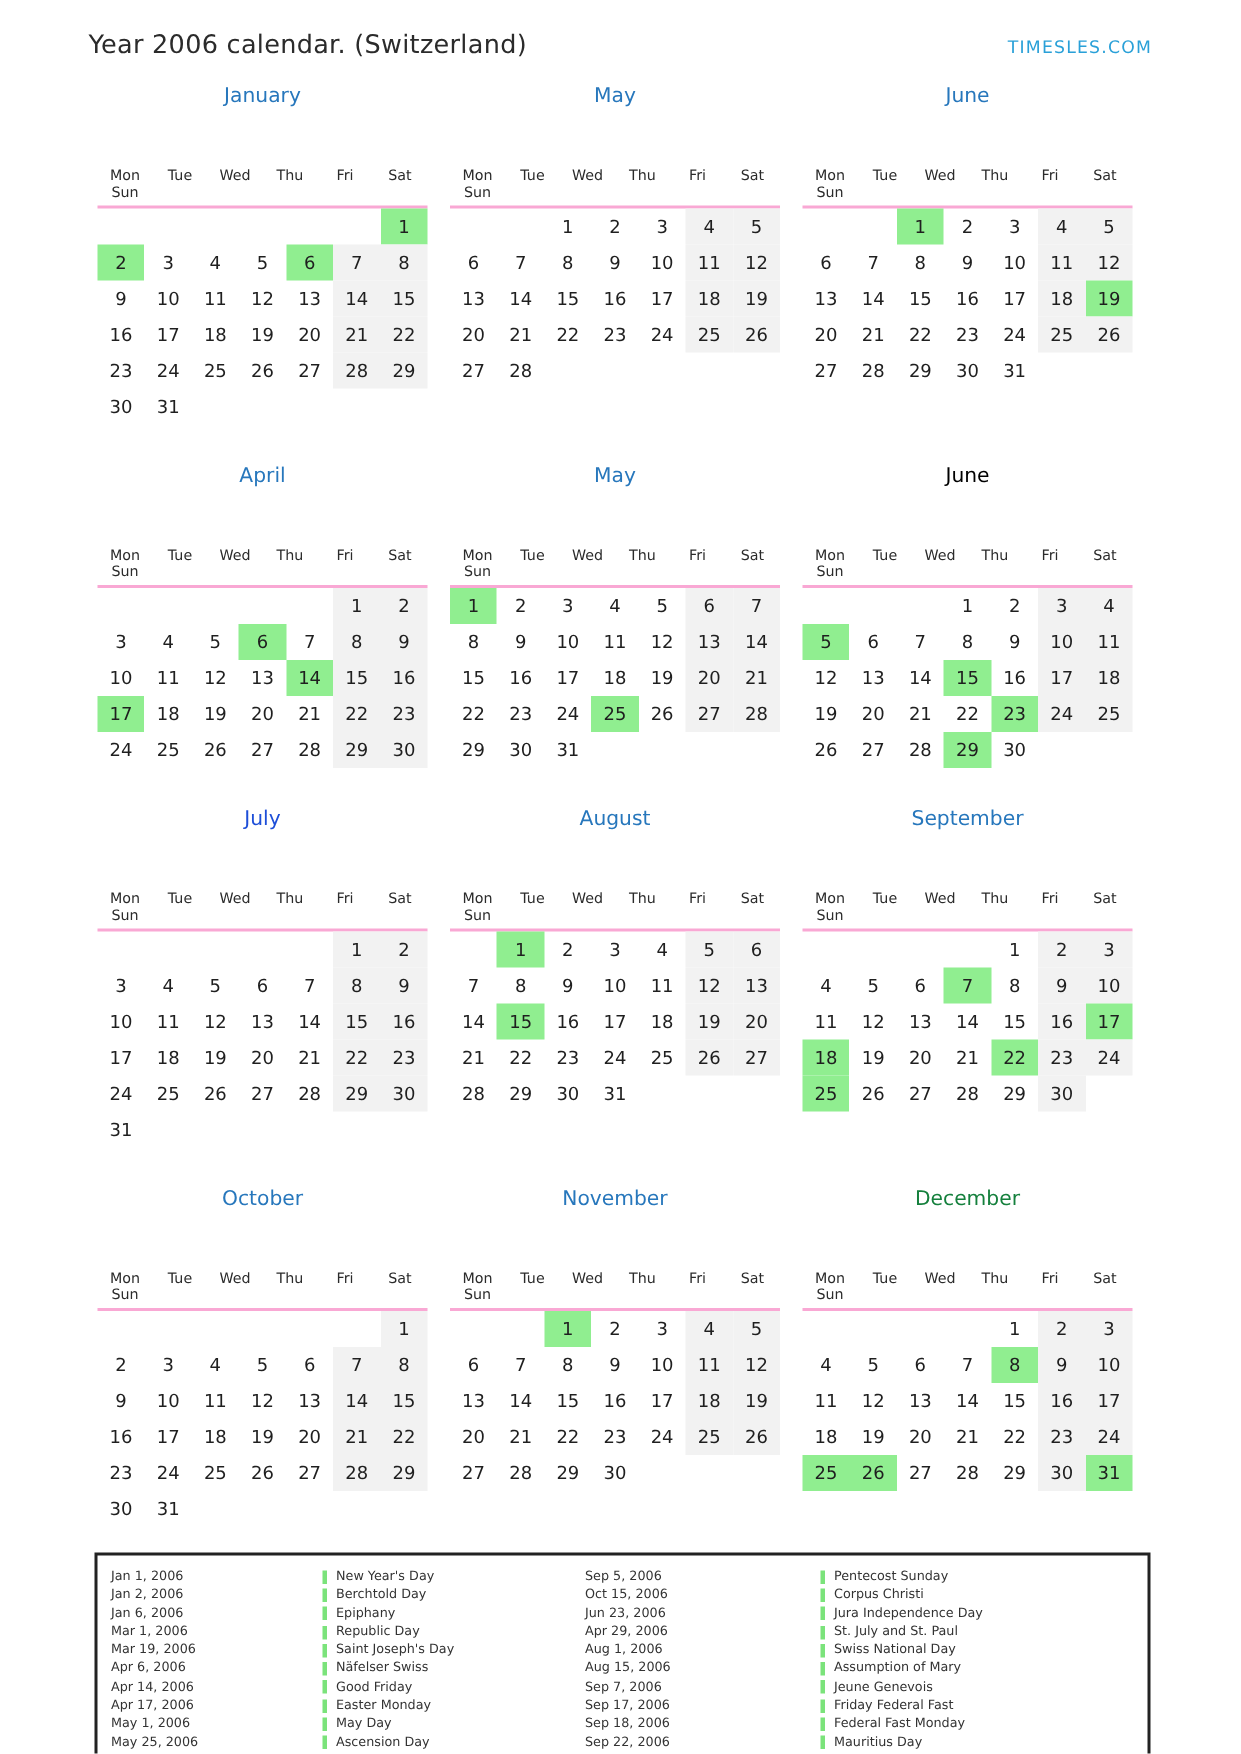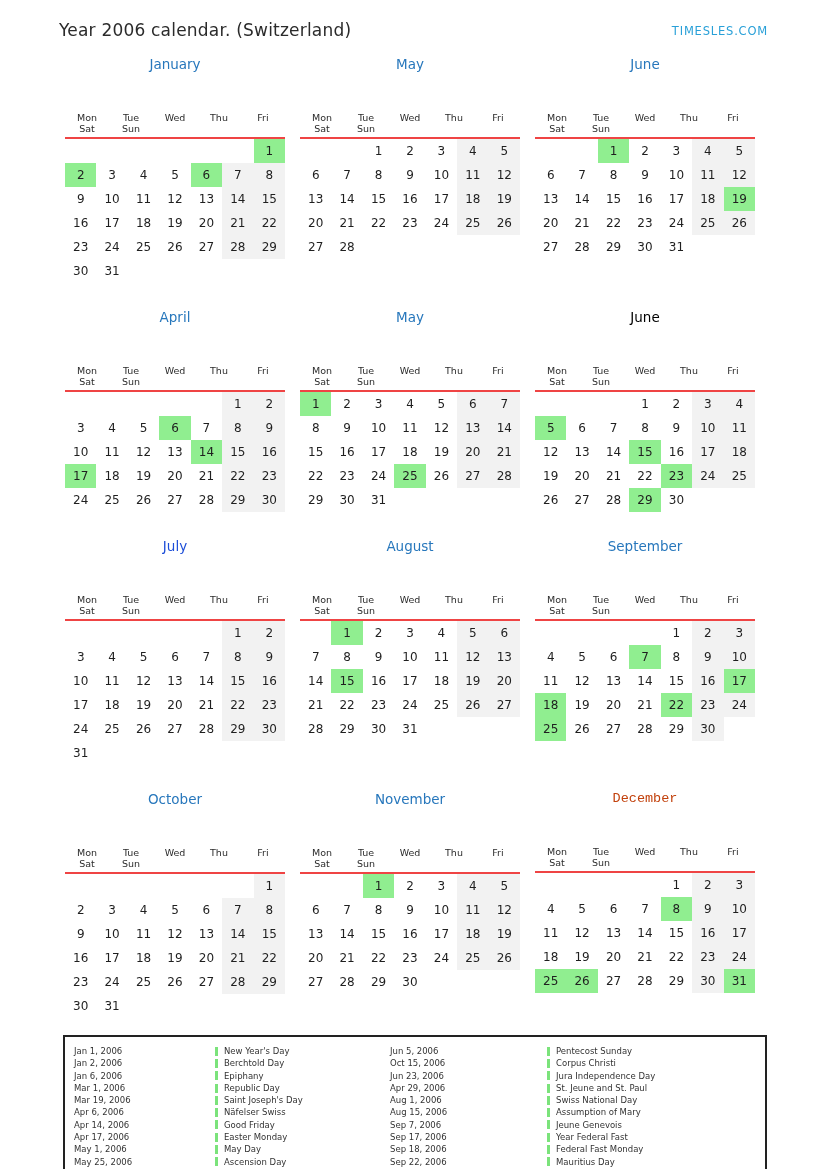--- a/index.html
+++ b/index.html
@@ -3,21 +3,21 @@
 <meta charset="utf-8">
 <style>
   html,body{margin:0;padding:0;background:#fff;}
   body{width:827px;height:1169px;font-family:"DejaVu Sans","Liberation Sans",sans-serif;overflow:hidden;}
   .header{display:flex;justify-content:space-between;align-items:flex-start;padding:20px 59px 0 59px;height:50px;box-sizing:border-box;text-align:right;}
   .page-title{font-size:17px;font-weight:normal;color:#2b2b2b;margin:0;letter-spacing:0.2px;}
   .brand{font-size:11.5px;color:#29a0d8;text-decoration:none;letter-spacing:0.8px;margin-top:4px;}
   .months{display:grid;grid-template-columns:repeat(3,220px);column-gap:15px;row-gap:26px;align-items:start;margin:6px 0 0 65px;}
   .month{width:220px;}
   .month-title{text-align:center;font-size:13.5px;color:#2777bc;margin:0 0 9px 0;}
-  .weekdays{display:grid;grid-template-columns:repeat(5,1fr);border-bottom:2px solid #ef4444;padding-bottom:3px;margin-top:40px;}
+  .weekdays{display:grid;grid-template-columns:repeat(6,1fr);border-bottom:2px solid #f9a8d4;padding-bottom:3px;margin-top:40px;}
   .wd{text-align:center;font-size:9.5px;color:#2b2b2b;}
   .days{display:grid;grid-template-columns:repeat(7,1fr);}
   .day{height:24px;display:flex;align-items:center;justify-content:center;font-size:12px;color:#1f1f1f;}
   .day.weekend{background:#f2f2f2;}
   .day.holiday{background:#90ee90;}
   .legend{box-sizing:border-box;margin:17px 0 0 63px;width:704px;border:2px solid #222;padding:8px 6px 7px 9px;display:grid;grid-template-columns:141px 175px 157px 1fr;background:#fff;}
   .lg-date{font-size:8.5px;line-height:12.3px;color:#333;}
   .lg-name{font-size:8.5px;line-height:12.3px;color:#333;display:flex;align-items:center;gap:6px;}
   .lg-name .bar{display:inline-block;width:3px;height:9px;background:#7be37b;flex:0 0 3px;}
   .footer-bar{margin:104px 0 0 57px;width:714px;height:14px;}
@@ -585,21 +585,21 @@
         <div class="day">27</div>
         <div class="day">28</div>
         <div class="day">29</div>
         <div class="day">30</div>
         <div class="day"></div>
         <div class="day"></div>
         <div class="day"></div>
       </div>
     </div>
     <div class="month">
-      <div class="month-title" style="color: #c2410c; font-family: Liberation Mono, monospace;">December</div>
+      <div class="month-title" style="color: #15803d;">December</div>
       <div class="weekdays">
         <div class="wd">Mon</div>
         <div class="wd">Tue</div>
         <div class="wd">Wed</div>
         <div class="wd">Thu</div>
         <div class="wd">Fri</div>
         <div class="wd">Sat</div>
         <div class="wd">Sun</div>
       </div>
       <div class="days">
@@ -641,21 +641,21 @@
       </div>
     </div>
   </div>
 
 <div class="legend" id="legend">
     <div class="lg-date">Jan 1, 2006</div>
     <div class="lg-name">
       <div class="bar" style="background: rgb(123, 227, 123);"></div>
       <span>New Year's Day</span>
     </div>
-    <div class="lg-date">Jun 5, 2006</div>
+    <div class="lg-date">Sep 5, 2006</div>
     <div class="lg-name">
       <div class="bar" style="background: rgb(123, 227, 123);"></div>
       <span>Pentecost Sunday</span>
     </div>
     <div class="lg-date">Jan 2, 2006</div>
     <div class="lg-name">
       <div class="bar" style="background: rgb(123, 227, 123);"></div>
       <span>Berchtold Day</span>
     </div>
     <div class="lg-date">Oct 15, 2006</div>
@@ -674,21 +674,21 @@
       <span>Jura Independence Day</span>
     </div>
     <div class="lg-date">Mar 1, 2006</div>
     <div class="lg-name">
       <div class="bar" style="background: rgb(123, 227, 123);"></div>
       <span>Republic Day</span>
     </div>
     <div class="lg-date">Apr 29, 2006</div>
     <div class="lg-name">
       <div class="bar" style="background: rgb(123, 227, 123);"></div>
-      <span>St. Jeune and St. Paul</span>
+      <span>St. July and St. Paul</span>
     </div>
     <div class="lg-date">Mar 19, 2006</div>
     <div class="lg-name">
       <div class="bar" style="background: rgb(123, 227, 123);"></div>
       <span>Saint Joseph's Day</span>
     </div>
     <div class="lg-date">Aug 1, 2006</div>
     <div class="lg-name">
       <div class="bar" style="background: rgb(123, 227, 123);"></div>
       <span>Swiss National Day</span>
@@ -714,21 +714,21 @@
       <span>Jeune Genevois</span>
     </div>
     <div class="lg-date">Apr 17, 2006</div>
     <div class="lg-name">
       <div class="bar" style="background: rgb(123, 227, 123);"></div>
       <span>Easter Monday</span>
     </div>
     <div class="lg-date">Sep 17, 2006</div>
     <div class="lg-name">
       <div class="bar" style="background: rgb(123, 227, 123);"></div>
-      <span>Year Federal Fast</span>
+      <span>Friday Federal Fast</span>
     </div>
     <div class="lg-date">May 1, 2006</div>
     <div class="lg-name">
       <div class="bar" style="background: rgb(123, 227, 123);"></div>
       <span>May Day</span>
     </div>
     <div class="lg-date">Sep 18, 2006</div>
     <div class="lg-name">
       <div class="bar" style="background: rgb(123, 227, 123);"></div>
       <span>Federal Fast Monday</span>

